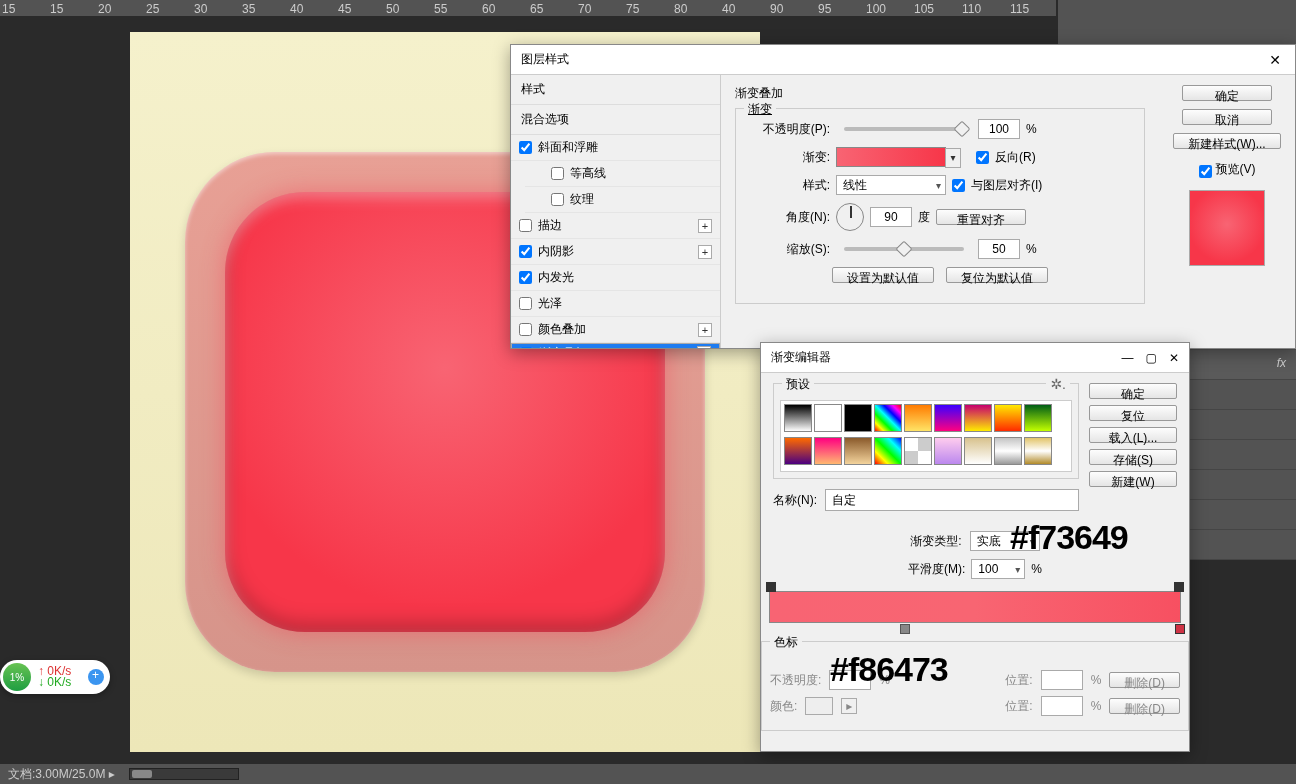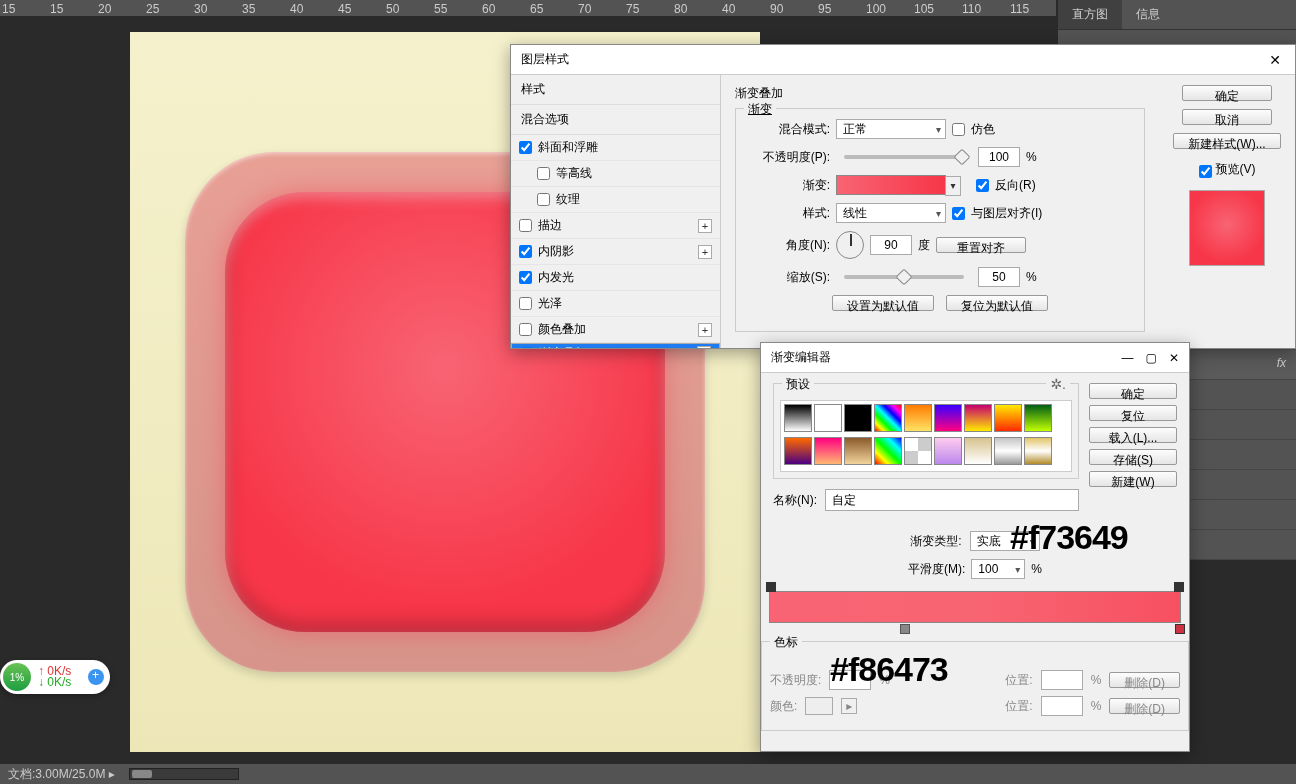--- a/index.html
+++ b/index.html
@@ -28,21 +28,21 @@
 .dlg-title { background: #fff; padding: 6px 10px; border-bottom: 1px solid #ccc; display:flex; justify-content:space-between; align-items:center; }
 .dlg-close { font-size: 14px; cursor: pointer; padding: 0 4px; }
 
 
 .dlg-layer { top: 44px; left: 510px; width: 786px; height: 305px; }
 .dlg-layer .body { display: flex; height: calc(100% - 30px); }
 .style-list { width: 210px; border-right: 1px solid #ccc; background: #f0f0f0; overflow: hidden;}
 .style-list .hdr { padding: 6px 10px; border-bottom: 1px solid #ddd; }
 .style-list .row { display: flex; align-items: center; padding: 4px 8px; border-bottom: 1px solid #e5e5e5; justify-content: space-between;}
 .style-list .row.sel { background: #1e7cf0; color: #fff; }
-.style-list .row.sub { padding-left: 26px; }
+.style-list .row.sub { padding-left: 26px; margin-left: 14px; }
 .style-list input[type=checkbox] { margin-right: 6px; }
 .style-list .rowl { display: flex; align-items: center; }
 .plus { background:#fff; border:1px solid #aaa; width:14px; height:14px; line-height:12px; text-align:center; font-size:11px; color:#333;}
 
 .style-opts { flex: 1; padding: 10px 14px; position: relative; }
 .fieldset { border: 1px solid #ccc; padding: 10px 12px 12px; margin-bottom: 8px; position: relative;}
 .fieldset .legend { position:absolute; top:-8px; left:8px; background:#f0f0f0; padding: 0 4px; text-decoration: underline; }
 .fld { display:flex; align-items:center; margin-bottom: 8px; gap: 6px;}
 .fld label { min-width: 82px; text-align: right; }
 .sel { border:1px solid #aaa; background:#fff; padding: 1px 18px 1px 6px; min-width: 110px; height:20px; display:inline-flex; align-items:center; position:relative;}
@@ -131,24 +131,20 @@
     <span>115</span>
   </div>
 
 <div class="canvas">
   <div class="icon-outer">
     <div class="icon-inner"></div>
   </div>
 </div>
 
 <div class="right-panel">
-  <div class="right-tabs">
-    <span class="active">直方图</span>
-    <span>信息</span>
-  </div>
   <div class="layer-sub">
     <div class="lname">
       <span>形 1</span>
       <span style="font-style:italic;">fx</span>
     </div>
     <div>和浮雕</div>
     <div>彰</div>
     <div>光</div>
     <div>加</div>
     <div>加</div>
@@ -226,28 +222,20 @@
           </div>
         </div>
 
     </div>
 
     <div class="style-opts">
       <div style="margin-bottom:6px;">渐变叠加</div>
       <div class="fieldset">
         <div class="legend">渐变</div>
 
-        <div class="fld">
-          <label>混合模式:</label>
-          <span class="sel">
-              <span>正常</span>
-            </span>
-          <input type="checkbox" style="">
-          <span>仿色</span>
-        </div>
 
         <div class="fld">
           <label>不透明度(P):</label>
           <div class="slider">
               <div class="knob" style="left:calc(100% - 8px)"></div>
             </div>
           <input class="numbox" value="100" style="">
           <span>%</span>
         </div>
 

